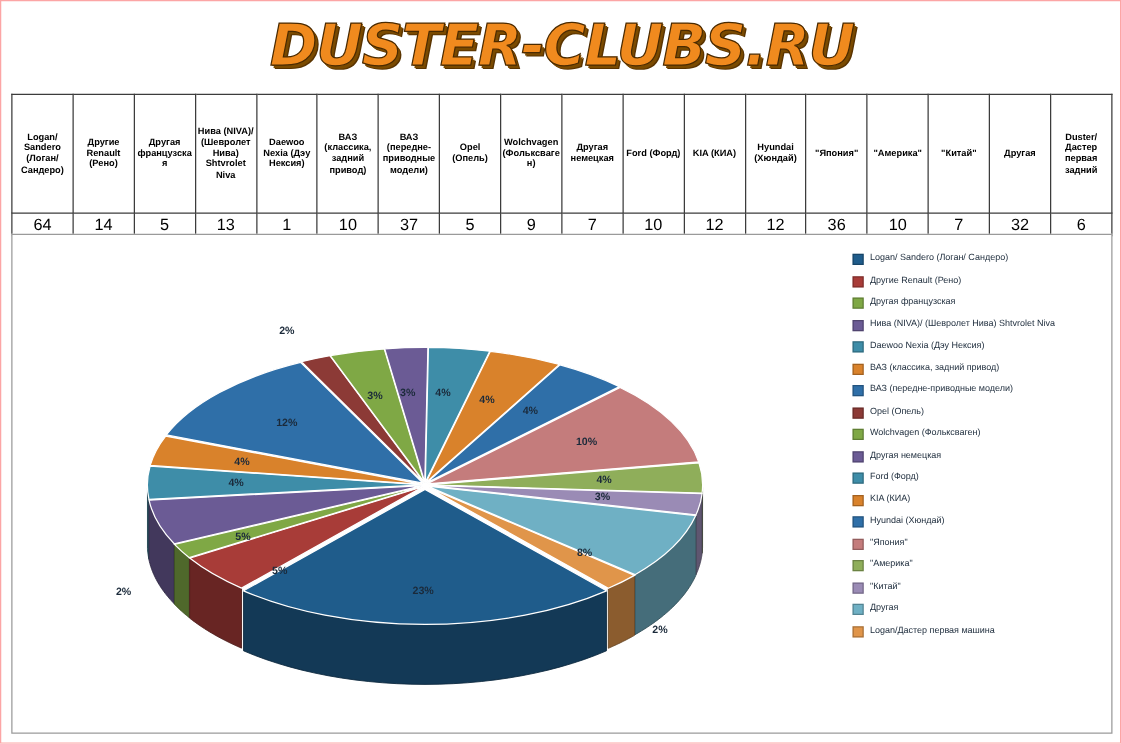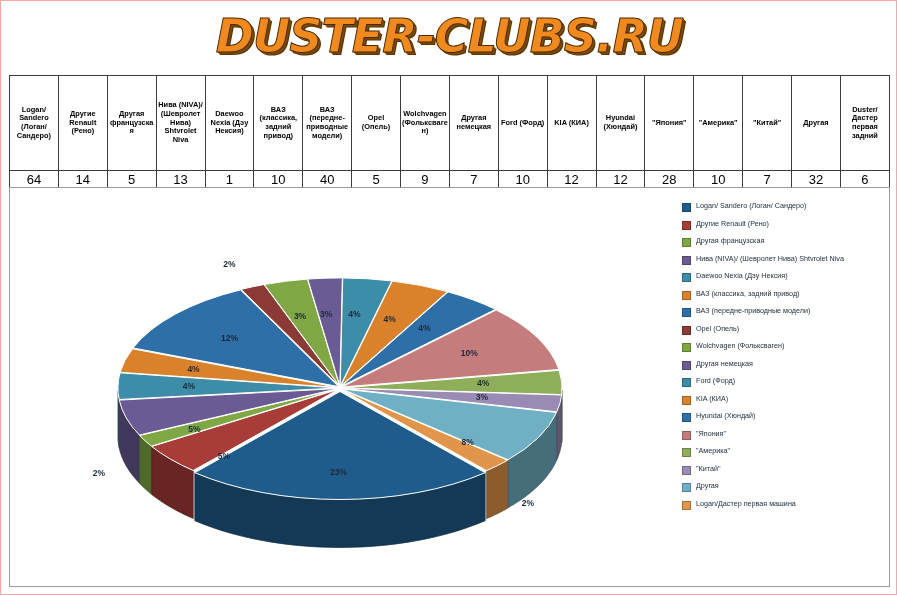--- a/index.html
+++ b/index.html
@@ -137,28 +137,28 @@
           </tr>
       </thead>
       <tbody>
         <tr id="val-row">
             <td>64</td>
             <td>14</td>
             <td>5</td>
             <td>13</td>
             <td>1</td>
             <td>10</td>
-            <td>40</td>
+            <td>37</td>
             <td>5</td>
             <td>9</td>
             <td>7</td>
             <td>10</td>
             <td>12</td>
             <td>12</td>
-            <td>28</td>
+            <td>36</td>
             <td>10</td>
             <td>7</td>
             <td>32</td>
             <td>6</td>
           </tr>
       </tbody>
     </table>
   </div>
 
   <div class="chart-panel">

